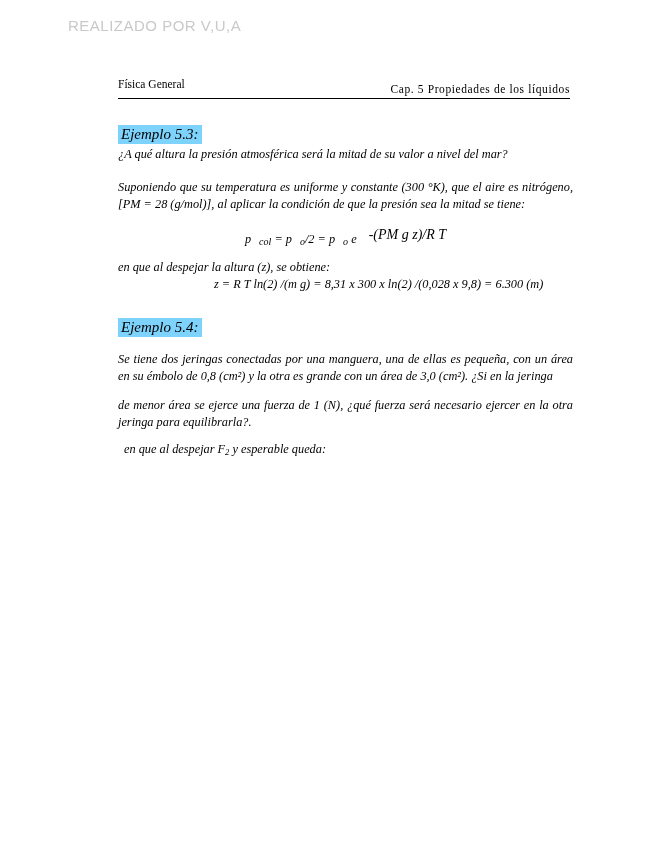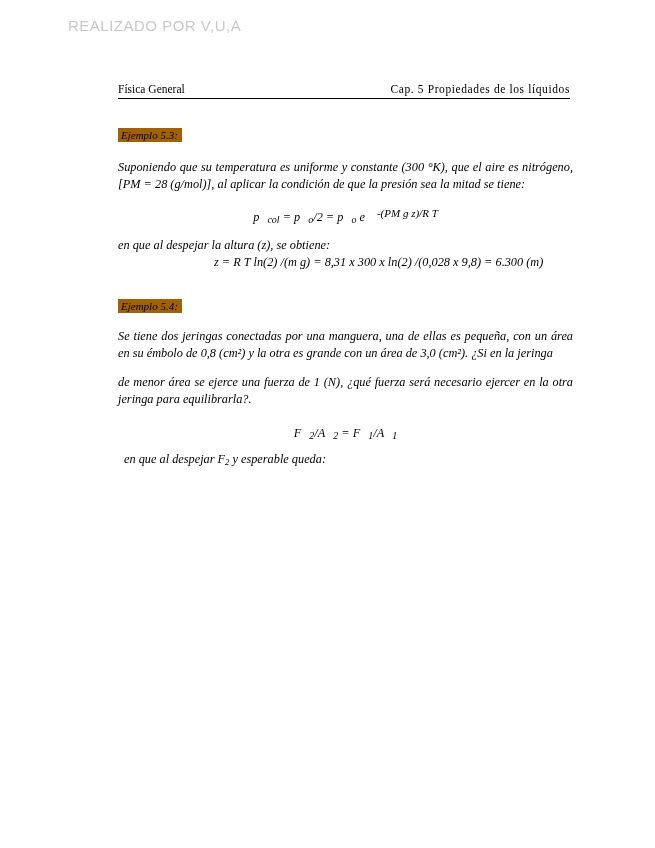--- a/index.html
+++ b/index.html
@@ -34,21 +34,21 @@
   }
   .header {
     position: absolute;
     left: 118px;
     top: 72px;
     width: 452px;
   }
   .header-row {
     display: flex;
     justify-content: space-between;
-    align-items: flex-end;
+    align-items: center;
     font-family: "Liberation Serif", serif;
     font-size: 11.5px;
     padding-bottom: 3px;
   }
   .header-left {
     font-size: 11.5px;
   }
   .header-right {
     font-size: 11.5px;
     letter-spacing: 0.6px;
@@ -59,24 +59,24 @@
     width: 100%;
   }
   .content {
     position: absolute;
     left: 118px;
     top: 125px;
     width: 455px;
   }
   .ex-tag {
     display: inline-block;
-    background: #a16207;
+    background: #7dd3fc;
     color: #000;
     font-style: italic;
-    font-size: 11px;
+    font-size: 15px;
     padding: 1px 4px 1px 3px;
     font-family: "Liberation Serif", serif;
   }
   .block {
     margin-top: 0;
   }
   .para {
     font-style: italic;
     font-size: 12.3px;
     line-height: 1.38;
@@ -91,21 +91,21 @@
     font-style: italic;
     font-size: 12.3px;
     margin: 14px 0 10px 0;
   }
   .eq .sub {
     font-size: 10px;
     vertical-align: -2px;
     padding-left: 8px;
   }
   .eq .sup {
-    font-size: 11px;
+    font-size: 14px;
     vertical-align: 4px;
     margin-left: 12px;
   }
   .eq-indent {
     font-style: italic;
     font-size: 12.3px;
     margin: 1px 0 0 96px;
   }
   .eq-indent2 {
     font-style: italic;
@@ -127,20 +127,21 @@
       <div class="header-left">Física General</div>
       <div class="header-right">Cap. 5   Propiedades  de  los  líquidos</div>
     </div>
     <div class="header-rule"></div>
   </div>
 
   <div class="content">
 
     <div class="block">
       <span class="ex-tag">Ejemplo  5.3:</span>
+      <div class="para" style="margin-top:2px;">¿A qué altura la presión atmosférica será la mitad de su valor a nivel del mar?</div>
 
       <div class="para" style="margin-top:16px;">Suponiendo que su temperatura es uniforme y constante (300 °K), que el aire es nitrógeno, [PM = 28 (g/mol)], al aplicar la condición de que la presión sea la mitad se tiene:</div>
 
       <div class="eq">
         <span>p<span class="sub">col</span></span><span> = p<span class="sub">o</span>/2 = p<span class="sub">o</span> e</span><span class="sup">-(PM g z)/R T</span>
       </div>
 
       <div class="para" style="margin-top:12px;">en que al despejar la altura (z), se obtiene:</div>
 
       <div class="eq-indent">z  =  R T ln(2) /(m g)  =  8,31 x 300 x ln(2) /(0,028 x 9,8)  =  6.300 (m)</div>
@@ -149,22 +150,19 @@
     <div class="gap-lg"></div>
 
     <div class="block">
       <span class="ex-tag">Ejemplo  5.4:</span>
 
       <div class="para" style="margin-top:14px;">Se tiene dos jeringas conectadas por una manguera, una de ellas es pequeña, con un área en su émbolo de  0,8  (cm²) y la otra es grande con un área de 3,0  (cm²).  ¿Si  en la jeringa</div>
 
       <div class="para" style="margin-top:12px;">de menor  área se ejerce una fuerza de  1  (N),  ¿qué fuerza será necesario ejercer en la otra jeringa  para  equilibrarla?.</div>
 
 
-      <div class="eq" style="margin-top:18px;">
-        <span>F<span class="sub">2</span>/A<span class="sub">2</span></span><span> = </span><span>F<span class="sub">1</span>/A<span class="sub">1</span></span>
-      </div>
 
       <div class="para indent" style="margin-top:10px;"><span>en que al despejar F</span><span class="small-sub">2</span><span> y esperable queda:</span></div>
 
     </div>
 
   </div>
 </div>
 
 </body></html>

